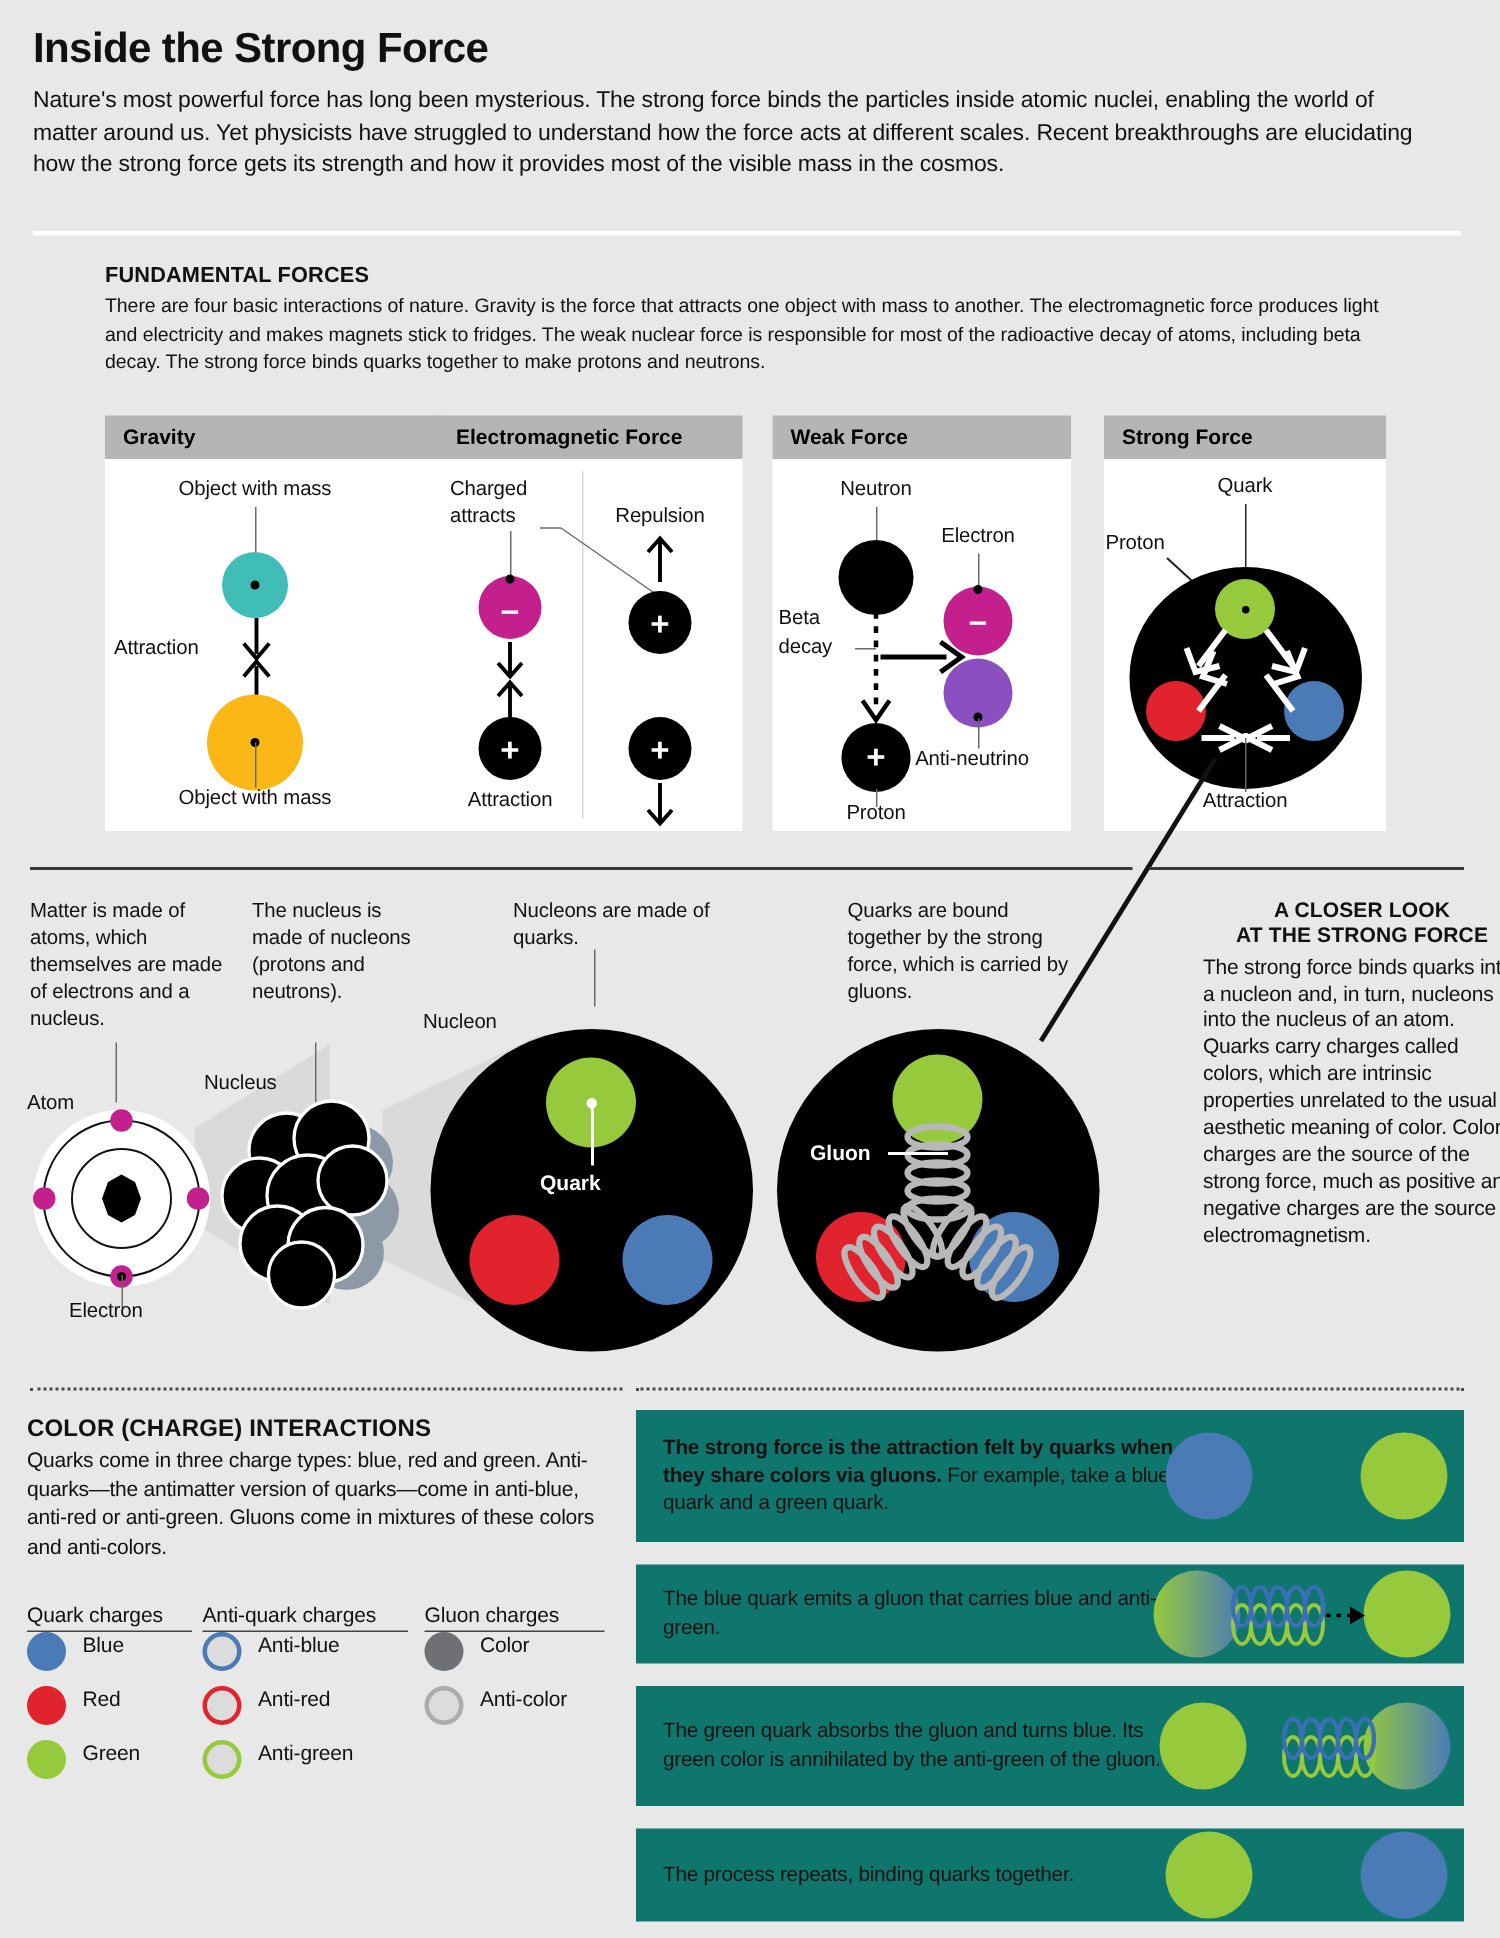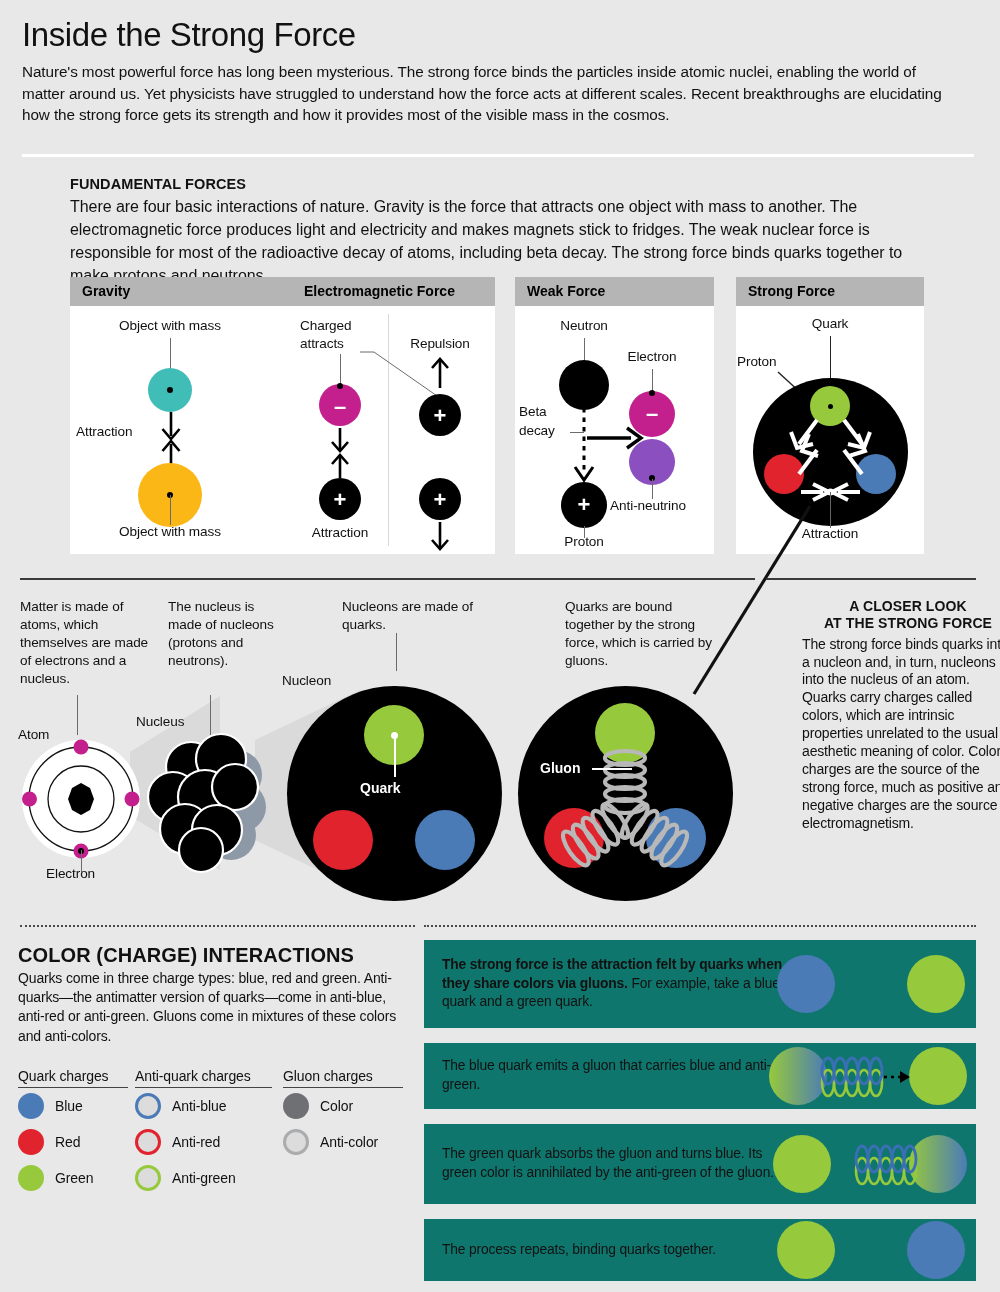--- a/index.html
+++ b/index.html
@@ -10,33 +10,33 @@
     font-family:"Liberation Sans",sans-serif;
     color:#111;
     overflow:hidden;
     position:relative;
   }
   .page{position:relative;width:1000px;height:1292px;}
 
   
   .hdr{position:absolute;left:22px;top:18px;width:952px;}
   .hdr h1{
-    font-size:33px;font-weight:normal;margin:0 0 10px 0;
+    font-size:28px;font-weight:bold;margin:0 0 10px 0;
     letter-spacing:-0.4px;line-height:1;
   }
   .hdr p{
     font-size:15.3px;line-height:1.42;margin:0;max-width:935px;
     letter-spacing:-0.1px;
   }
   .rule-white{position:absolute;left:22px;top:154px;width:952px;height:3px;background:#ffffff;}
 
   
   .ff-head{position:absolute;left:70px;top:176px;width:870px;}
   .ff-head h2{font-size:14.5px;font-weight:bold;margin:0 0 3px 0;letter-spacing:0.1px;}
-  .ff-head p{font-size:16px;line-height:1.44;margin:0;letter-spacing:-0.05px;}
+  .ff-head p{font-size:13px;line-height:1.44;margin:0;letter-spacing:-0.05px;}
 
   .fcol{position:absolute;top:277px;}
   .fcol .cap{
     background:#b5b5b5;color:#000;font-size:14px;font-weight:bold;
     padding:6px 10px 7px 12px;box-sizing:border-box;
   }
   .fcol .body{background:#ffffff;position:relative;box-sizing:border-box;}
 
   .lbl{position:absolute;font-size:13.6px;color:#111;white-space:nowrap;letter-spacing:-0.1px;}
   .lbl.c{transform:translateX(-50%);text-align:center;}
@@ -61,26 +61,26 @@
   .closer p{font-size:14px;line-height:1.28;margin:4px 0 0 0;letter-spacing:-0.15px;}
 
   .blackcirc{position:absolute;border-radius:50%;background:#000;}
   .wlabel{position:absolute;color:#fff;font-weight:bold;font-size:14px;white-space:nowrap;}
   .wlead{position:absolute;background:#fff;}
 
   
   .dotrule{
     position:absolute;height:0;border-top:2px dotted #4a4a4a;
   }
-  .ci h2{font-size:20px;font-weight:bold;margin:0 0 2px 0;letter-spacing:0.1px;}
+  .ci h2{font-size:16px;font-weight:bold;margin:0 0 2px 0;letter-spacing:0.1px;}
   .ci p{font-size:14px;line-height:1.37;margin:0;letter-spacing:-0.15px;}
 
   .legcol{position:absolute;}
   .legcol .lh{font-size:14px;padding-bottom:3px;border-bottom:1.5px solid #444;letter-spacing:-0.1px;}
-  .legrow{display:flex;align-items:center;height:36px;}
+  .legrow{display:flex;height:36px;}
   .swatch{width:26px;height:26px;border-radius:50%;flex:0 0 auto;}
   .legtext{font-size:14px;margin-left:11px;letter-spacing:-0.1px;}
 
   .step{position:absolute;background:#0f766e;box-sizing:border-box;}
   .step .txt{
     position:absolute;left:18px;top:0;bottom:0;right:190px;
     display:flex;flex-direction:column;justify-content:center;
     font-size:13.8px;line-height:1.35;letter-spacing:-0.15px;
   }
   .step .txt b{font-weight:bold;}

